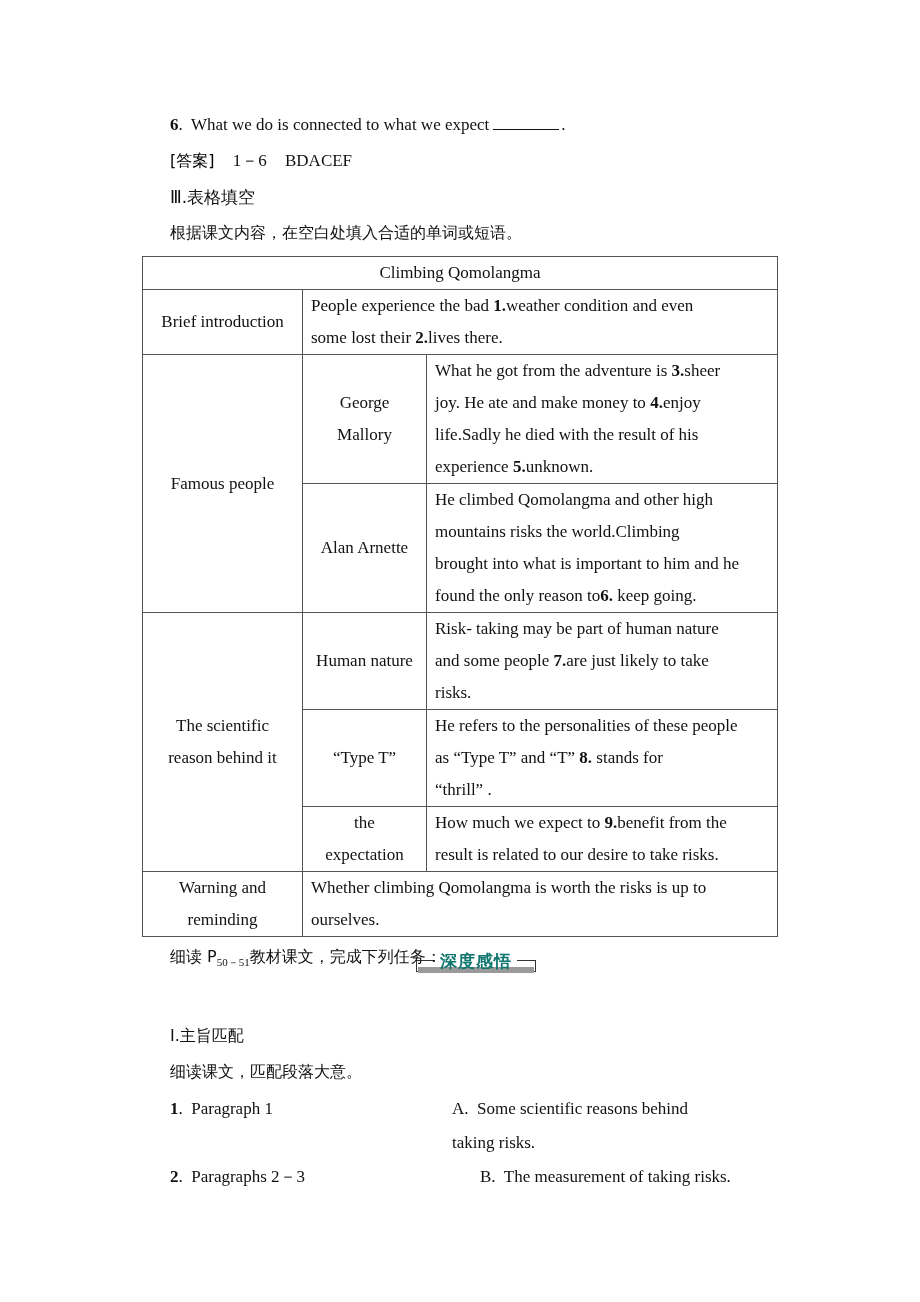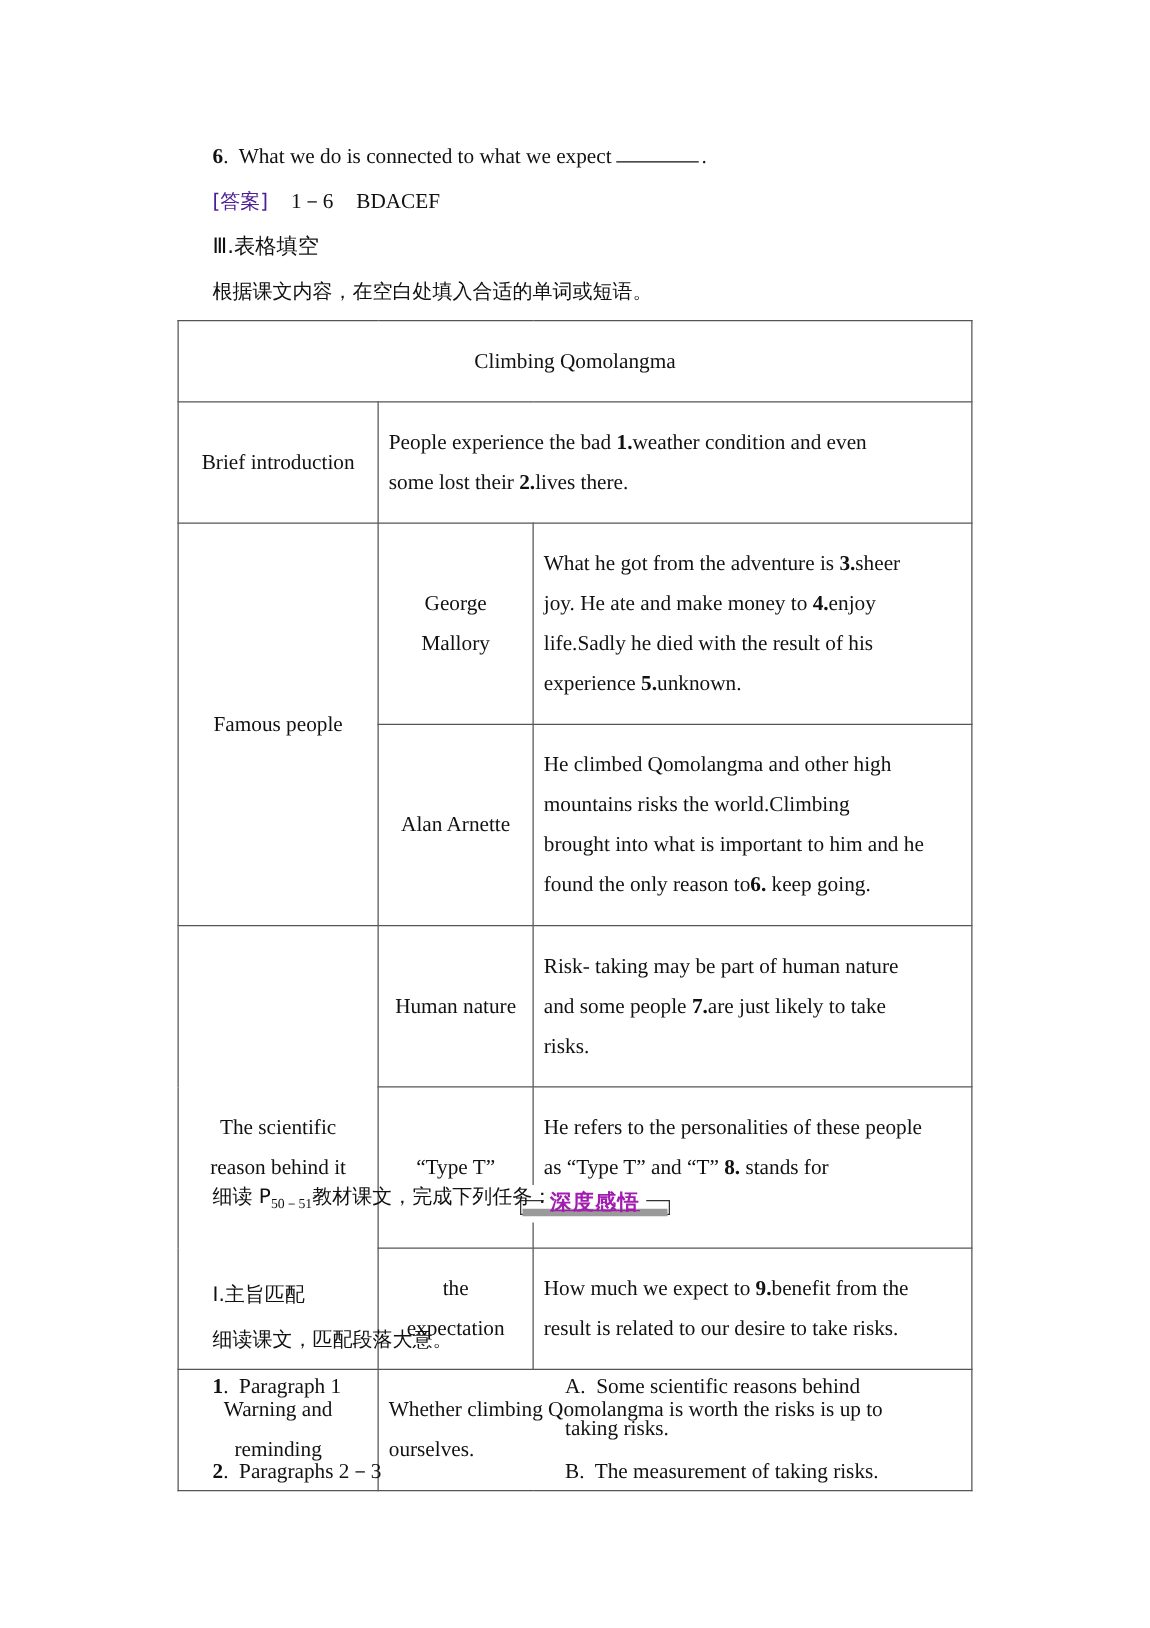--- a/index.html
+++ b/index.html
@@ -1,36 +1,36 @@
 <!DOCTYPE html>
 <html><head>
   <meta charset="utf-8">
   <style>
     html, body { margin:0; padding:0; background:#ffffff; }
     body { width:920px; height:1302px; position:relative; overflow:hidden;
       font-family:"Liberation Serif", "DejaVu Serif", serif; color:#111; font-size:17px; }
     .cjk { font-family:"DejaVu Sans", "Liberation Sans", sans-serif; }
     .line { position:absolute; left:170px; white-space:nowrap; line-height:22px; }
     .b { font-weight:bold; }
-    .red { color:#4c1d95; }
+    .red { color:#000000; }
     .ul { text-underline-offset:3px; }
     .blank { display:inline-block; width:66px; border-bottom:1px solid #111; height:14px; margin-left:4px; margin-right:2px; }
 
     table.grid { position:absolute; left:142px; top:256px; width:636px; border-collapse:collapse; table-layout:fixed; }
-    table.grid td { border:1px solid #555; padding:16px 8px; vertical-align:middle; line-height:32px; font-size:17px; }
+    table.grid td { border:1px solid #555; padding:0 8px; vertical-align:middle; line-height:32px; font-size:17px; }
     td.c { text-align:center; }
     td.l { text-align:left; line-height:32.5px; }
     .col1 { width:160px; }
     .col2 { width:124px; }
 
     .badge { position:absolute; left:410px; top:948px; width:132px; height:30px; background:#fff; }
     .badge .bar { position:absolute; left:8px; right:8px; top:19px; height:6px; background:#9a9a9a; }
     .badge .bl { position:absolute; left:6px; top:12px; width:18px; height:10px; border-left:1px solid #333; border-top:1px solid #333; border-bottom:1px solid #333; }
     .badge .br { position:absolute; right:6px; top:12px; width:18px; height:10px; border-right:1px solid #333; border-top:1px solid #333; border-bottom:1px solid #333; }
-    .badge .txt { position:absolute; left:0; right:0; top:2px; text-align:center; font-size:17px; font-weight:bold; letter-spacing:1px; color:#a21caf;text-decoration:underline; }
+    .badge .txt { position:absolute; left:0; right:0; top:2px; text-align:center; font-size:17px; font-weight:bold; letter-spacing:1px; color:#0f766e; }
 
     .sub { font-size:11px; vertical-align:-4px; }
     .mcol-r { position:absolute; left:452px; white-space:nowrap; line-height:22px; }
   </style>
 </head>
 <body>
 
 <div class="line" style="top:114px;">
   <span class="b">6</span><span>.&nbsp; </span><span>What we do is connected to what we expect</span><span class="blank"></span><span>.</span>
 </div>
@@ -131,15 +131,15 @@
   <span class="b">1</span><span>.&nbsp; </span><span>Paragraph 1</span>
 </div>
 <div class="mcol-r" style="top:1098px;">
   <span>A</span><span>.&nbsp; </span><span>Some scientific reasons behind</span>
 </div>
 <div class="mcol-r" style="top:1132px;">taking risks.</div>
 
 <div class="line" style="top:1166px;">
   <span class="b">2</span><span>.&nbsp; </span><span>Paragraphs 2－3</span>
 </div>
-<div class="mcol-r" style="top:1166px;">
+<div class="mcol-r" style="top:1166px;margin-left:28px;">
   <span>B</span><span>.&nbsp; </span><span>The measurement of taking risks.</span>
 </div>
 
 </body></html>

